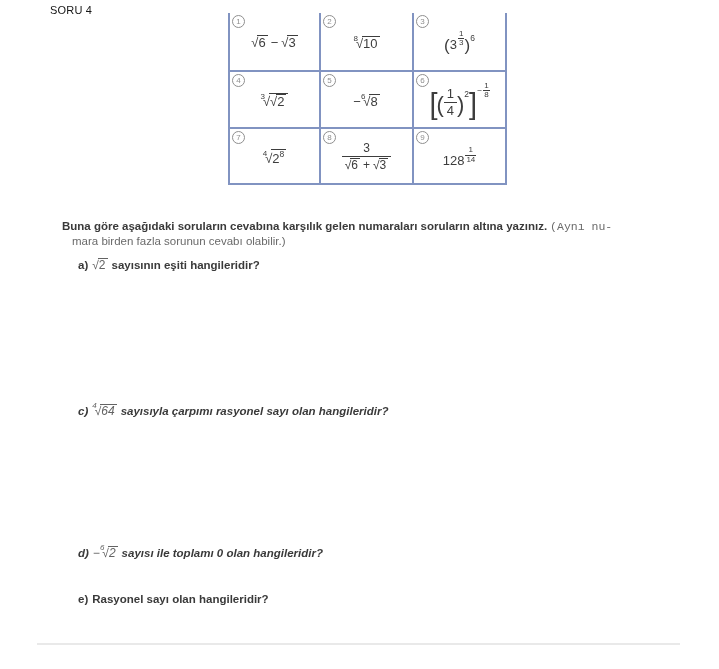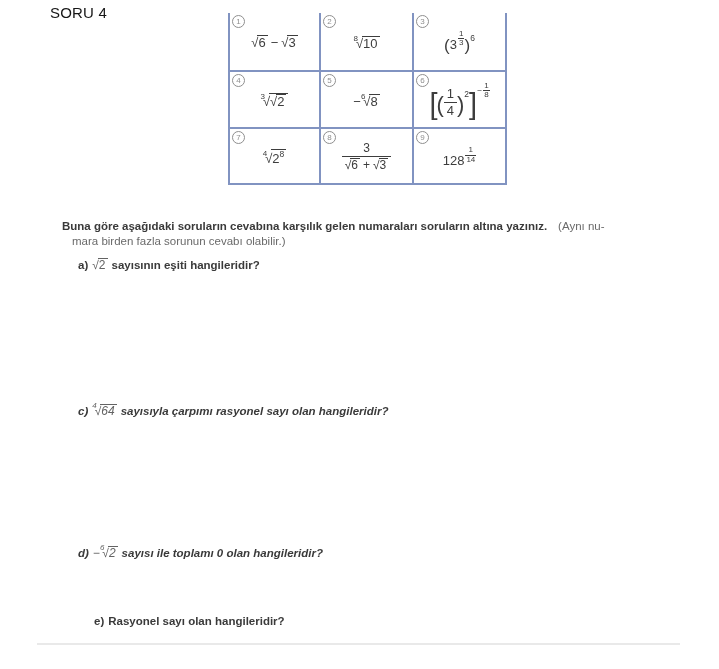--- a/index.html
+++ b/index.html
@@ -1,19 +1,19 @@
 <!DOCTYPE html>
 <html><head>
 <meta charset="utf-8">
 <style>
   html,body{margin:0;padding:0;background:#ffffff;}
   .page{position:relative;width:719px;height:669px;background:#fff;overflow:hidden;
         font-family:"Liberation Sans",sans-serif;color:#3a3a3a;}
 
-  .title{position:absolute;left:50px;top:4px;font-size:15px;color:#151515;letter-spacing:.2px;}
+  .title{position:absolute;left:50px;top:4px;font-size:11px;color:#151515;letter-spacing:.2px;}
 
   
   .grid{position:absolute;left:228px;top:13px;width:277px;
         display:grid;grid-template-columns:91px 93px 93px;grid-template-rows:59px 57px 56px;
         border-left:2px solid #8193c1;}
   .cell{position:relative;border-right:2px solid #8193c1;border-bottom:2px solid #8193c1;
         display:flex;align-items:center;justify-content:center;
         font-size:13px;color:#3d3d3d;padding-top:3px;box-sizing:border-box;}
   .cnum{position:absolute;top:2px;left:2px;width:11px;height:11px;border:1px solid #8f8f8f;
         border-radius:50%;color:#8f8f8f;font-size:8px;line-height:11px;text-align:center;
@@ -37,21 +37,21 @@
   .sup-pm{font-size:8.5px;vertical-align:8px;}
   .pp{font-size:22px;font-weight:300;vertical-align:-5px;}
   .bk{font-size:29px;font-weight:300;vertical-align:-7px;letter-spacing:-1px;}
   .sup-pp{font-size:8.5px;vertical-align:10px;}
   .exp-top{display:inline-flex;align-items:center;vertical-align:13px;font-size:8.5px;margin-left:1px;}
   .exp-top .sfr{vertical-align:0;font-size:8px;}
 
   
   .instr{position:absolute;left:62px;top:207px;width:620px;font-size:11.5px;line-height:15.5px;}
   .instr .b{font-weight:bold;color:#3a3a3a;}
-  .instr .g{color:#6a6a6a;margin-left:11px;}
+  .instr .g{color:#6a6a6a;margin-left:3px;font-family:Liberation Mono, monospace;}
   .instr .g2{color:#6a6a6a;margin-left:10px;}
 
   .q{position:absolute;left:78px;font-weight:bold;font-size:11.5px;color:#3a3a3a;white-space:nowrap;}
   .q .qm{font-weight:normal;color:#636363;font-size:12px;padding:0 4px 0 3px;}
   .q .ql{padding-right:1px;}
 
   .divider{position:absolute;left:37px;top:643px;width:643px;height:2px;background:#e9e9e9;}
 </style>
 </head>
 <body>
@@ -124,19 +124,19 @@
 
   <div class="q" style="top:401px;font-style:italic;">
     <span class="ql">c)</span><span class="qm"><sup class="ix">4</sup><span class="sq">√</span><span class="rc">64</span></span><span>sayısıyla çarpımı rasyonel sayı olan hangileridir?</span>
   </div>
 
 
   <div class="q" style="top:543px;font-style:italic;">
     <span class="ql">d)</span><span class="qm"><span>−</span><sup class="ix">6</sup><span class="sq">√</span><span class="rc">2</span></span><span>sayısı ile toplamı 0 olan hangileridir?</span>
   </div>
 
-  <div class="q" style="top:615px;margin-left:16px;">
+  <div class="q" style="top:593px;">
     <span class="ql">e)</span><span style="padding-left:3px;">Rasyonel sayı olan hangileridir?</span>
   </div>
 
   <div class="divider"></div>
 
 </div>
 
 </body></html>

